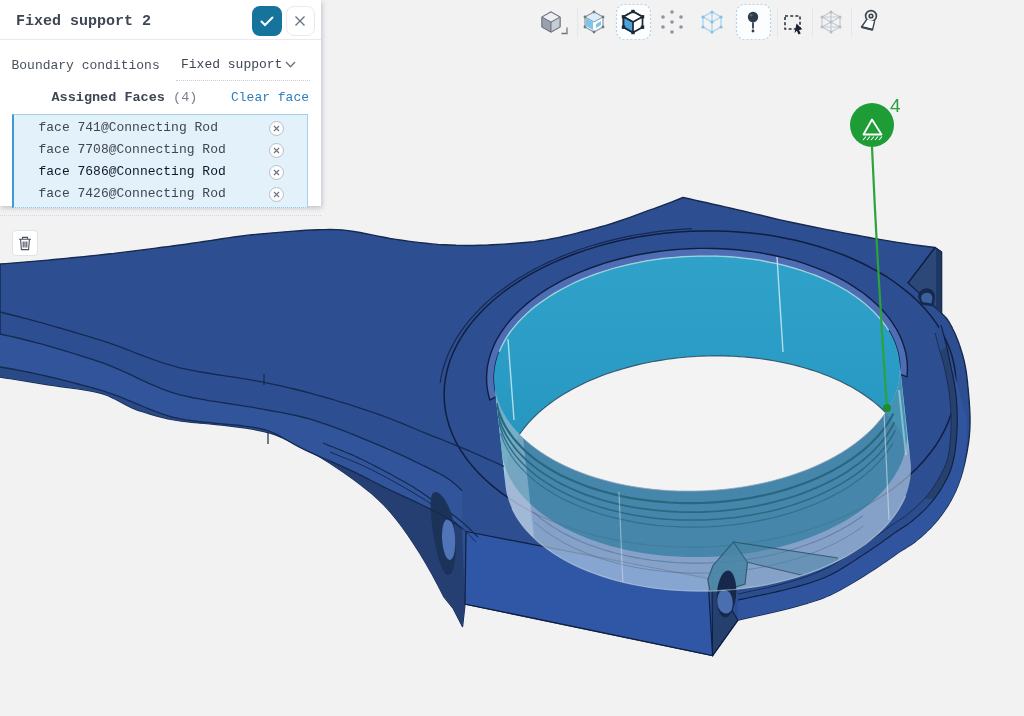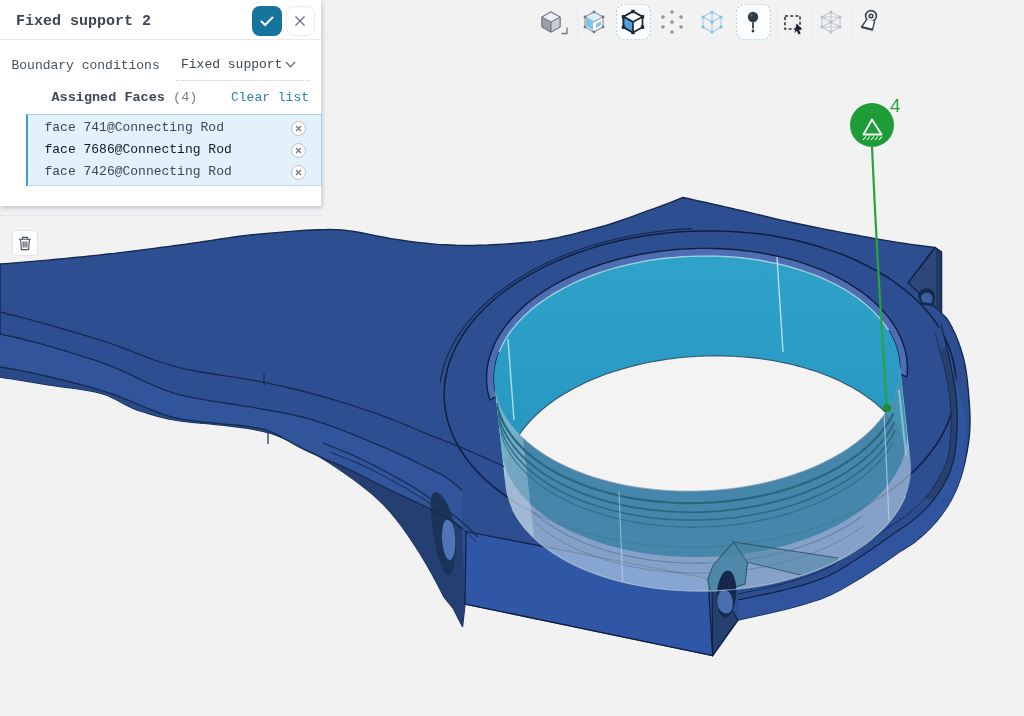--- a/index.html
+++ b/index.html
@@ -197,23 +197,27 @@
         </button>
   </div>
   <div style="position:absolute;left:11.5px;top:58px;font-size:13px;color:#49505e;">Boundary conditions</div>
   <div style="position:absolute;left:176px;top:52px;width:134px;">
     <div style="font-size:13px;color:#3e4553;padding:5px 0 8px 5px;">Fixed support<span style="position:absolute;right:14px;top:9px;line-height:0"><svg width="11" height="7" viewBox="0 0 11 7">
               <path d="M1,1 L5.5,5.8 L10,1" fill="none" stroke="#6a7380" stroke-width="1.4"></path>
             </svg></span></div>
     <div style="border-bottom:1px dotted #c9cdd3;"></div>
   </div>
   <div style="position:absolute;left:11.5px;top:90px;font-size:13.5px;color:#3e4553;margin-left:40px;"><b>Assigned Faces</b> <span style="color:#7a8290;font-weight:normal;">(4)</span></div>
-  <div style="position:absolute;right:12px;top:90px;font-size:13px;color:#2d7ebe;">Clear list</div>
-  <div style="position:absolute;left:11.5px;top:114px;width:296px;background:#e3f1fa;border:1px solid #a6cfe8;border-left:2px solid #3d9bd0;border-bottom:1px dotted #8fc3e4;font-size:13px;padding:2px 8px;margin-left:14px;">
+  <div style="position:absolute;right:12px;top:90px;font-size:13px;color:#2d7ebe;">Clear face</div>
+  <div style="position:absolute;left:11.5px;top:114px;width:296px;background:#e3f1fa;border:1px solid #a6cfe8;border-left:2px solid #3d9bd0;border-bottom:1px dotted #8fc3e4;font-size:13px;padding:2px 16px;">
         <div style="position:relative;height:22px;line-height:22px;padding-left:9px;color:#3f4654;">face 741@Connecting Rod<span style="position:absolute;right:7px;top:3.5px;line-height:0"><svg width="15" height="15" viewBox="0 0 15 15">
+              <circle cx="7.5" cy="7.5" r="7" fill="#fdfdfe" stroke="#b9bfc7" stroke-width="1"></circle>
+              <path d="M5,5 L10,10 M10,5 L5,10" stroke="#6a7380" stroke-width="1.1"></path>
+            </svg></span></div>
+        <div style="position:relative;height:22px;line-height:22px;padding-left:9px;color:#3f4654;">face 7708@Connecting Rod<span style="position:absolute;right:7px;top:3.5px;line-height:0"><svg width="15" height="15" viewBox="0 0 15 15">
               <circle cx="7.5" cy="7.5" r="7" fill="#fdfdfe" stroke="#b9bfc7" stroke-width="1"></circle>
               <path d="M5,5 L10,10 M10,5 L5,10" stroke="#6a7380" stroke-width="1.1"></path>
             </svg></span></div>
         <div style="position:relative;height:22px;line-height:22px;padding-left:9px;color:#0f172a;">face 7686@Connecting Rod<span style="position:absolute;right:7px;top:3.5px;line-height:0"><svg width="15" height="15" viewBox="0 0 15 15">
               <circle cx="7.5" cy="7.5" r="7" fill="#fdfdfe" stroke="#b9bfc7" stroke-width="1"></circle>
               <path d="M5,5 L10,10 M10,5 L5,10" stroke="#6a7380" stroke-width="1.1"></path>
             </svg></span></div>
         <div style="position:relative;height:22px;line-height:22px;padding-left:9px;color:#3f4654;">face 7426@Connecting Rod<span style="position:absolute;right:7px;top:3.5px;line-height:0"><svg width="15" height="15" viewBox="0 0 15 15">
               <circle cx="7.5" cy="7.5" r="7" fill="#fdfdfe" stroke="#b9bfc7" stroke-width="1"></circle>
               <path d="M5,5 L10,10 M10,5 L5,10" stroke="#6a7380" stroke-width="1.1"></path>

